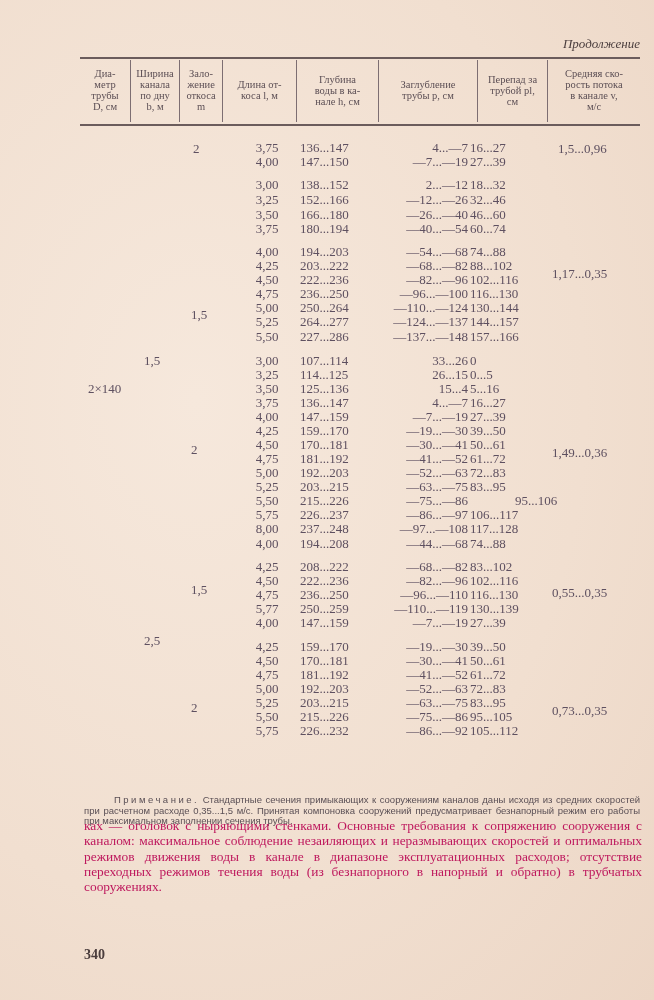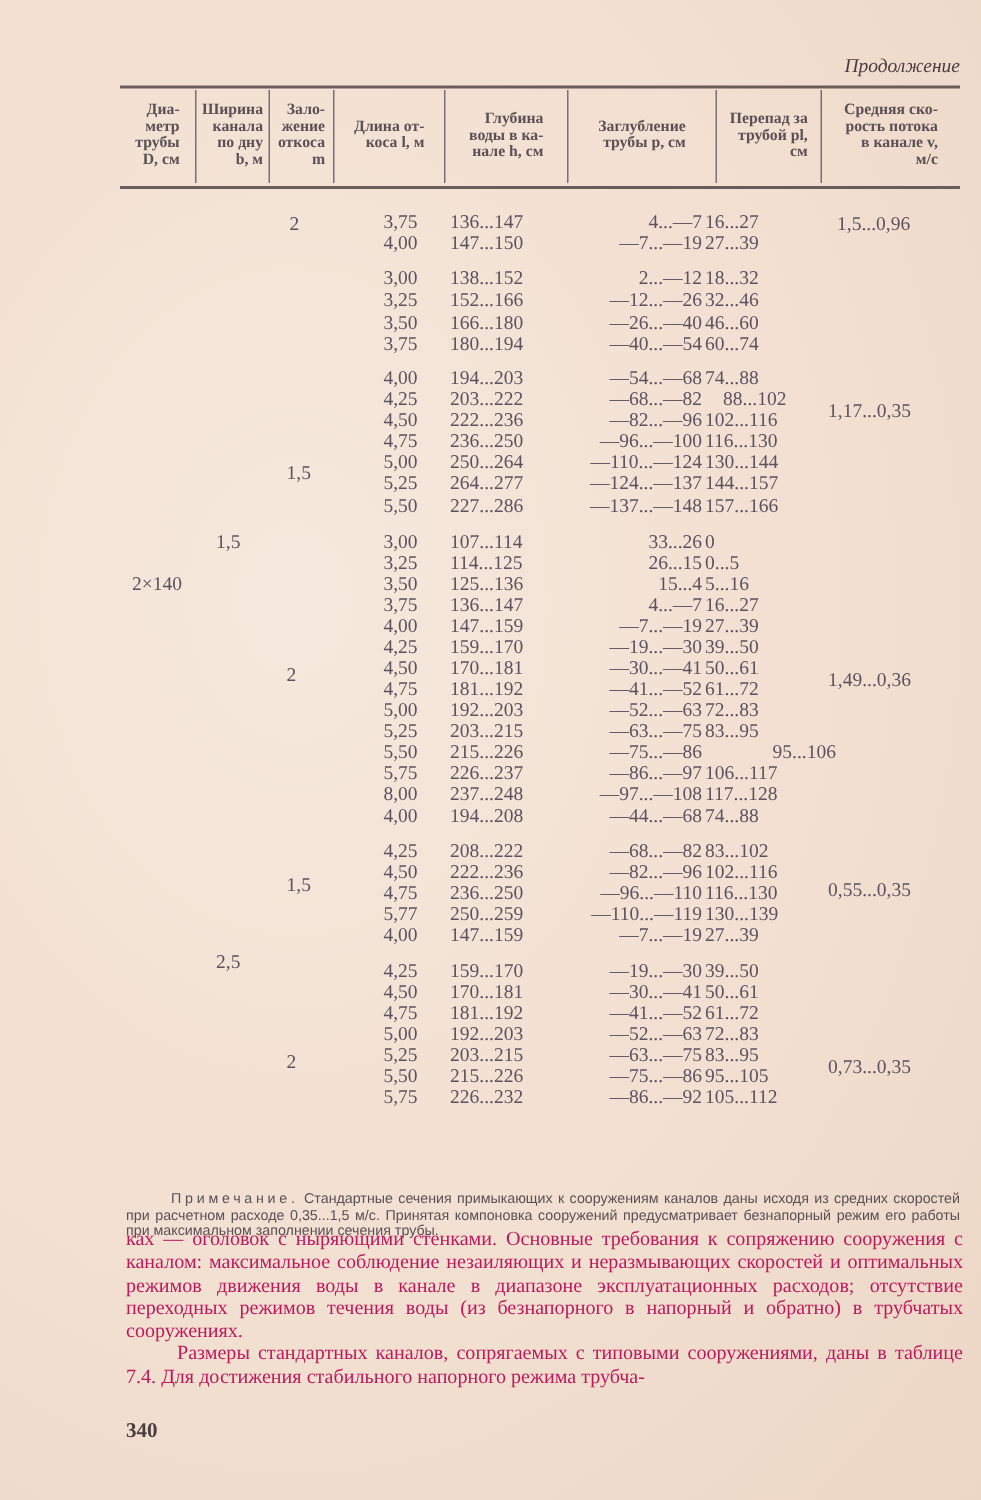--- a/index.html
+++ b/index.html
@@ -7,21 +7,21 @@
     width: 654px; height: 1000px; overflow: hidden;
     background: #f3e3d6;
     background-image: radial-gradient(ellipse at 30% 40%, #f6e8dc 0%, #f1dfd0 60%, #ecd6c5 100%);
     font-family: "Liberation Serif", "DejaVu Serif", serif;
     color: #5a4a4a;
     position: relative;
   }
   .cont { position: absolute; right: 14px; top: 36px; font-style: italic; font-size: 13px; color: #4a3d3d; }
   .rule { position: absolute; left: 80px; width: 560px; height: 2px; background: #6b5c5c; }
   .hdr { position: absolute; top: 60px; height: 60px; display: flex; align-items: center; justify-content: center;
-         text-align: right; font-size: 10.5px; line-height: 11px; color: #5c4f55; box-sizing: border-box; font-weight: bold; }
+         text-align: center; font-size: 10.5px; line-height: 11px; color: #5c4f55; box-sizing: border-box; }
   .vline { position: absolute; top: 60px; height: 62px; width: 1px; background: #7d6e72; }
   .cell { position: absolute; font-size: 13px; line-height: 13px; white-space: pre; color: #5e5060; }
   .c-l { left: 246px; width: 42px; text-align: center; }
   .c-h { left: 300px; width: 72px; }
   .c-p { left: 372px; width: 96px; text-align: right; }
   .c-pl { left: 470px; width: 78px; text-align: left; }
   .grp { position: absolute; font-size: 13px; color: #5e5060; }
   .note { position: absolute; left: 84px; top: 771px; width: 556px; font-family: "Liberation Sans", sans-serif;
           font-size: 9.5px; line-height: 10.5px; color: #5a4f55; text-align: justify; text-indent: 30px; margin-top: 24px; }
   .note .sp { letter-spacing: 2.5px; }
@@ -131,21 +131,21 @@
     <div class="cell c-h" style="top: 222px;">180...194</div>
     <div class="cell c-p" style="top: 222px;">—40...—54</div>
     <div class="cell c-pl" style="top: 222px;">60...74</div>
     <div class="cell c-l" style="top: 245px;">4,00</div>
     <div class="cell c-h" style="top: 245px;">194...203</div>
     <div class="cell c-p" style="top: 245px;">—54...—68</div>
     <div class="cell c-pl" style="top: 245px;">74...88</div>
     <div class="cell c-l" style="top: 259px;">4,25</div>
     <div class="cell c-h" style="top: 259px;">203...222</div>
     <div class="cell c-p" style="top: 259px;">—68...—82</div>
-    <div class="cell c-pl" style="top: 259px; margin-left: 12px;">88...102</div>
+    <div class="cell c-pl" style="top: 259px;">88...102</div>
     <div class="cell c-l" style="top: 273px;">4,50</div>
     <div class="cell c-h" style="top: 273px;">222...236</div>
     <div class="cell c-p" style="top: 273px;">—82...—96</div>
     <div class="cell c-pl" style="top: 273px;">102...116</div>
     <div class="cell c-l" style="top: 287px;">4,75</div>
     <div class="cell c-h" style="top: 287px;">236...250</div>
     <div class="cell c-p" style="top: 287px;">—96...—100</div>
     <div class="cell c-pl" style="top: 287px;">116...130</div>
     <div class="cell c-l" style="top: 301px;">5,00</div>
     <div class="cell c-h" style="top: 301px;">250...264</div>
@@ -262,16 +262,15 @@
     <div class="cell c-l" style="top: 724px;">5,75</div>
     <div class="cell c-h" style="top: 724px;">226...232</div>
     <div class="cell c-p" style="top: 724px;">—86...—92</div>
     <div class="cell c-pl" style="top: 724px;">105...112</div>
   </div>
 
 <div class="note"><span class="sp">Примечание.</span><span> Стандартные сечения примыкающих к сооружениям каналов даны исходя из средних скоростей при расчетном расходе 0,35...1,5 м/с. Принятая компоновка сооружений предусматривает безнапорный режим его работы при максимальном заполнении сечения трубы.</span></div>
 
 <div class="body-text">
   <p>ках — оголовок с ныряющими стенками. Основные требования к сопряжению сооружения с каналом: максимальное соблюдение незаиляющих и неразмывающих скоростей и оптимальных режимов движения воды в канале в диапазоне эксплуатационных расходов; отсутствие переходных режимов течения воды (из безнапорного в напорный и обратно) в трубчатых сооружениях.</p>
-  <p class="indent">Размеры стандартных каналов, сопрягаемых с типовыми сооружениями, даны в таблице 7.4. Для достижения стабильного напорного режима трубча-</p>
 </div>
 
 <div class="pagenum">340</div>
 
 </body></html>

